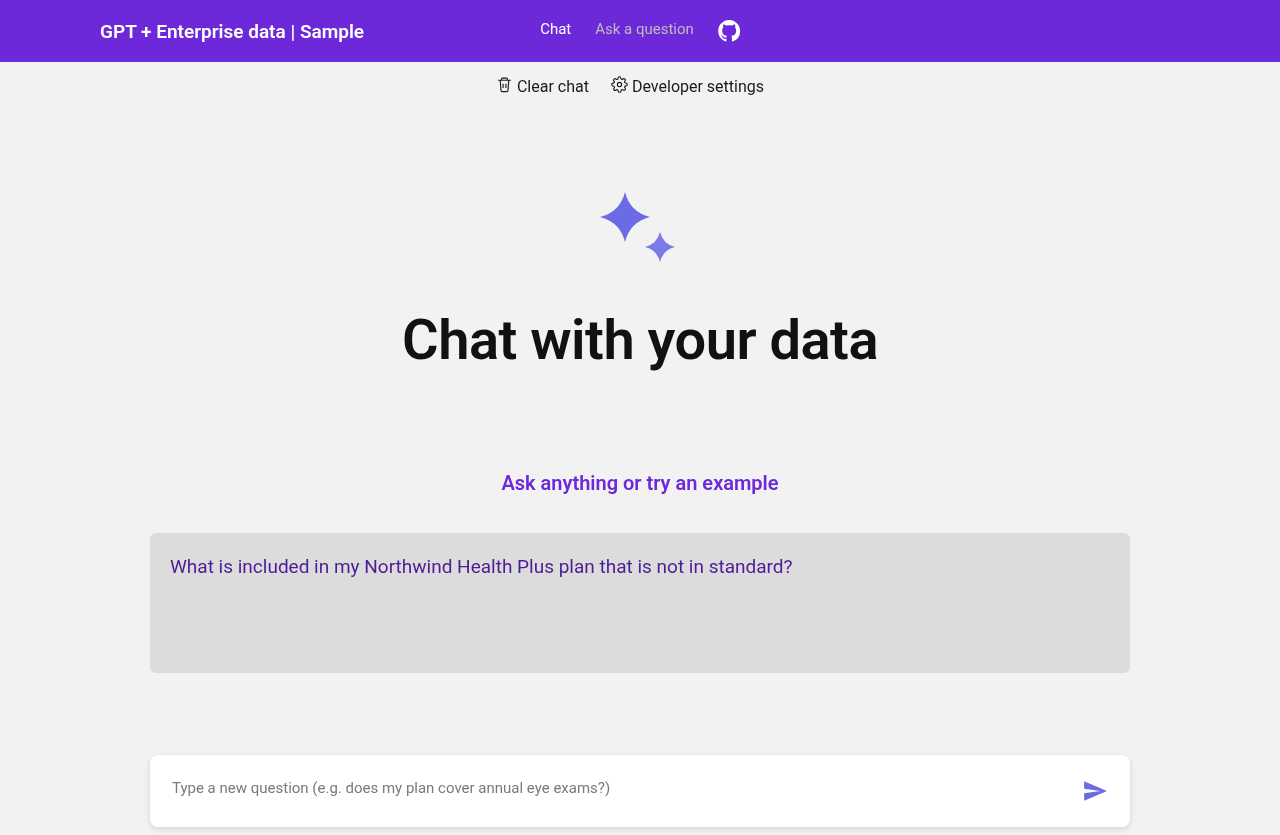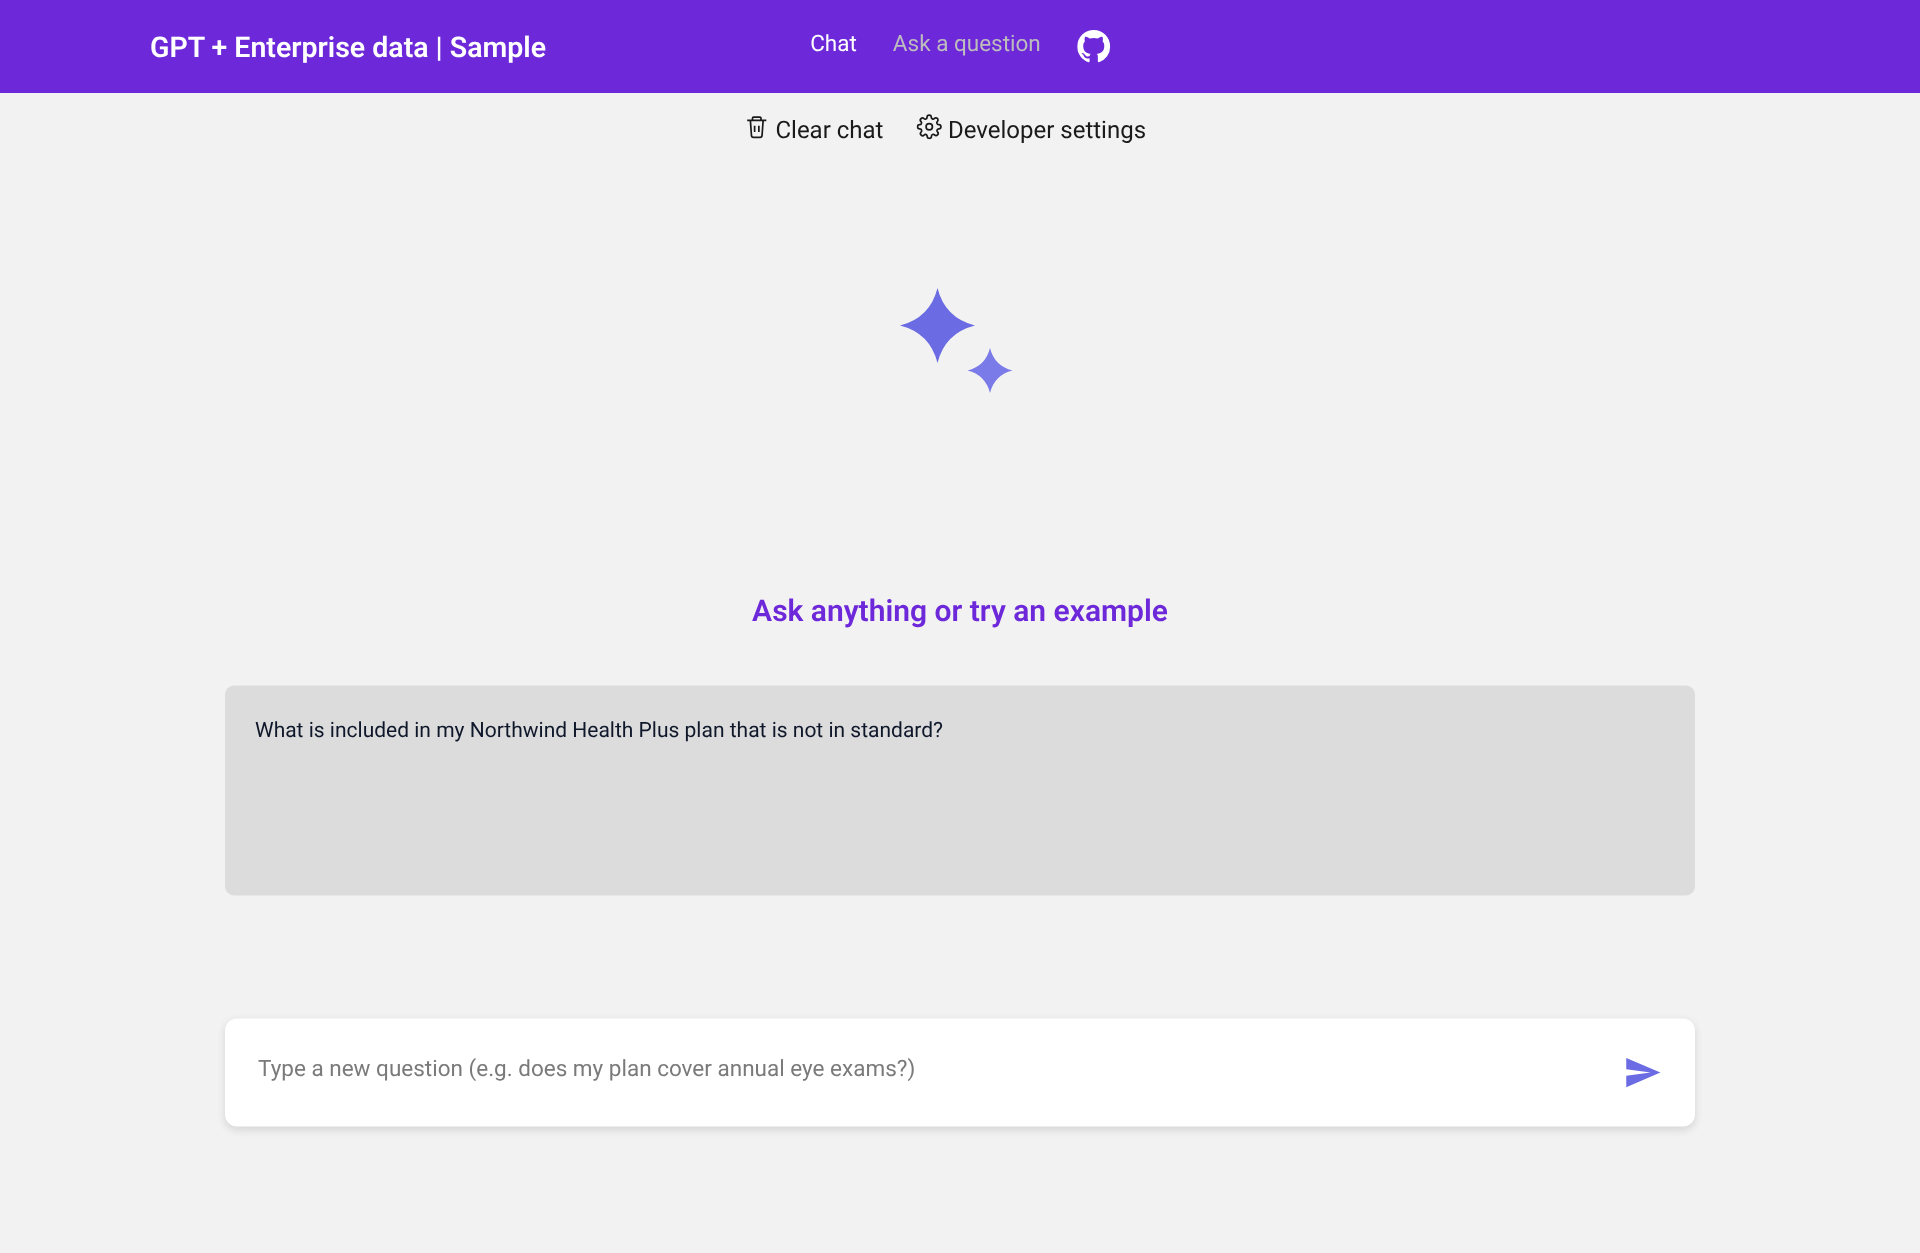--- a/index.html
+++ b/index.html
@@ -111,23 +111,23 @@
       display: flex;
       gap: 11px;
       margin-top: 38px;
       width: 980px;
     }
     .example-card {
       flex: 1;
       background: #dcdcdc;
       border-radius: 6px;
       padding: 20px 20px;
-      font-size: 14px;
+      font-size: 19px;
       line-height: 1.5;
-      color: #0f172a;
+      color: #4c1d95;
       cursor: pointer;
       min-height: 140px;
     }
     .input-area {
       width: 980px;
       background: #fff;
       border-radius: 8px;
       box-shadow: 0 2px 6px rgba(0,0,0,0.12);
       margin-top: 82px;
       padding: 18px 22px;
@@ -201,20 +201,21 @@
   </button>
 </div>
 
 <div class="main">
   <div class="sparkle-container">
     <svg width="100" height="90" viewBox="0 0 100 90">
       <path d="M35 5 Q40 25 60 30 Q40 35 35 55 Q30 35 10 30 Q30 25 35 5 Z" fill="#6b6be3"></path>
       <path d="M70 45 Q73 57 85 60 Q73 63 70 75 Q67 63 55 60 Q67 57 70 45 Z" fill="#7a7ae8"></path>
     </svg>
   </div>
+  <h1 class="main-heading">Chat with your data</h1>
   <div class="sub-heading">Ask anything or try an example</div>
 
   <div class="examples">
     <div class="example-card">What is included in my Northwind Health Plus plan that is not in standard?</div>
   </div>
 
   <div class="input-area">
     <input class="input-field" type="text" placeholder="Type a new question (e.g. does my plan cover annual eye exams?)" style="">
     <button class="send-btn">
       <span>

